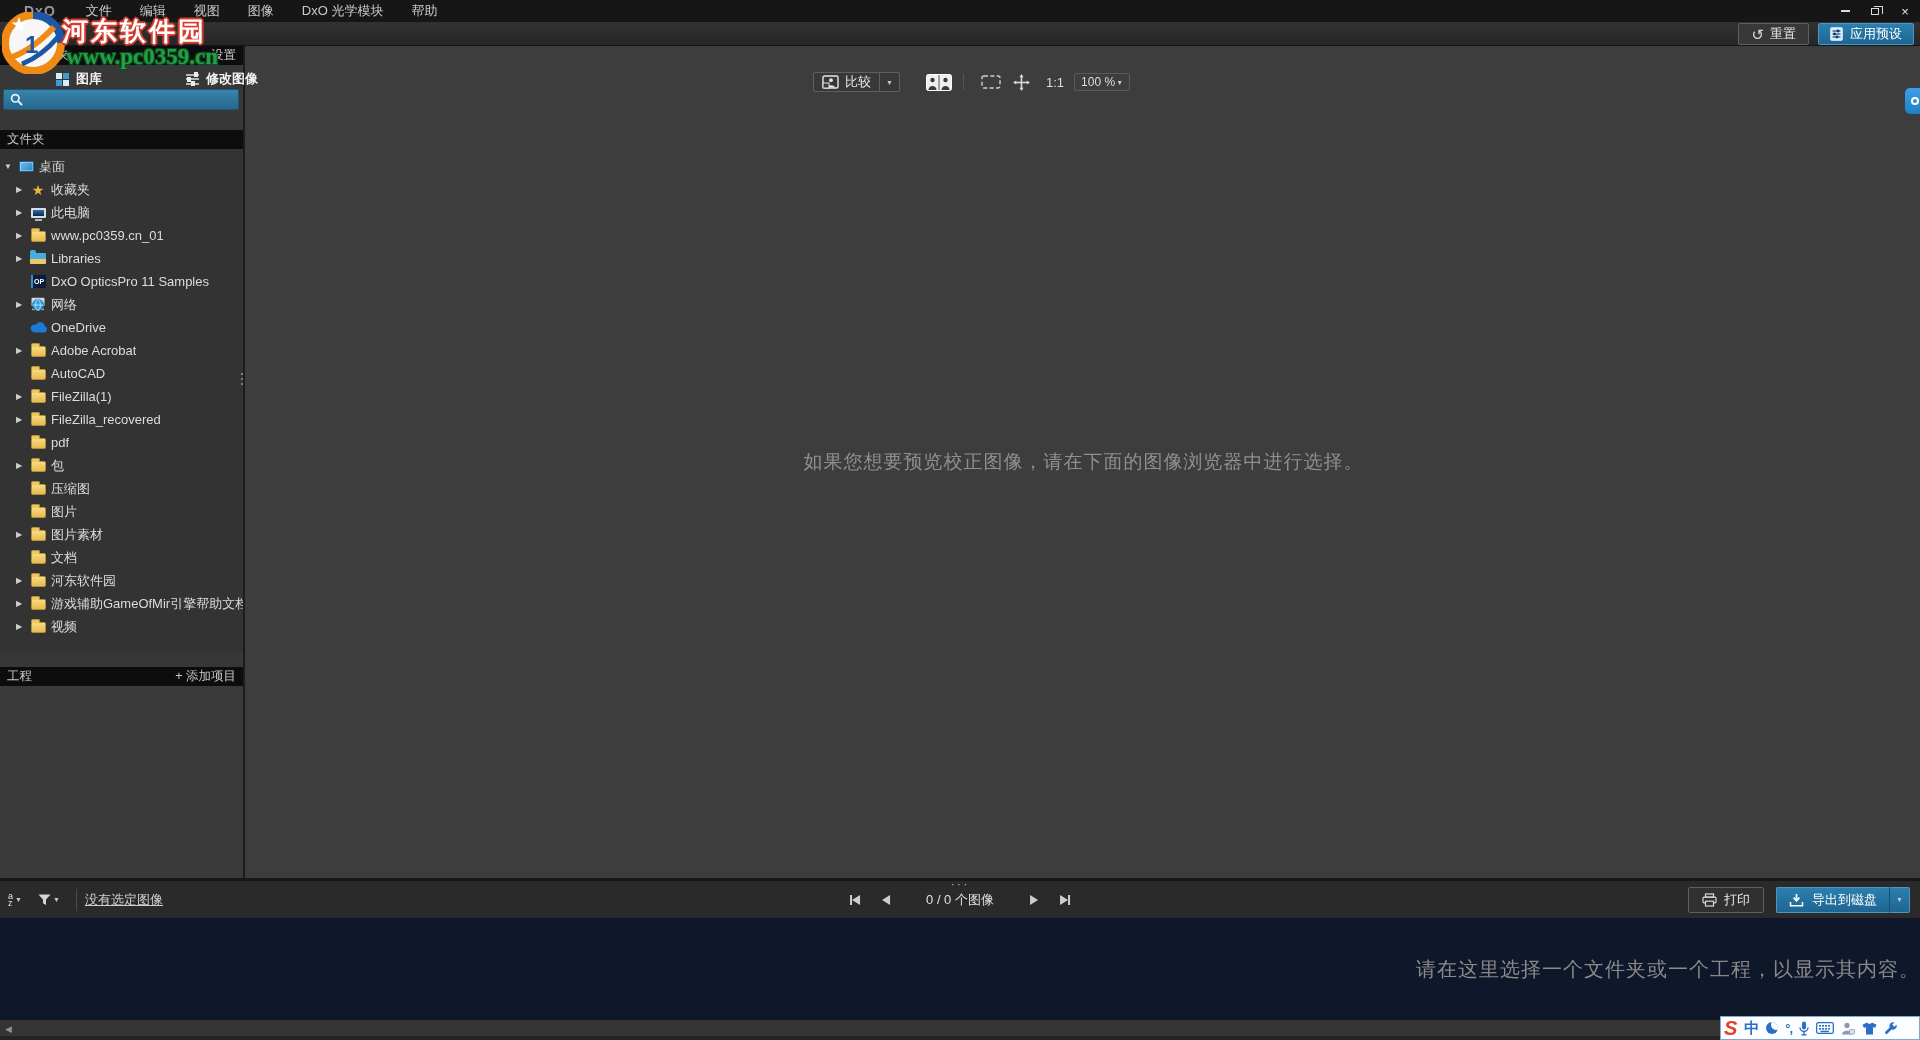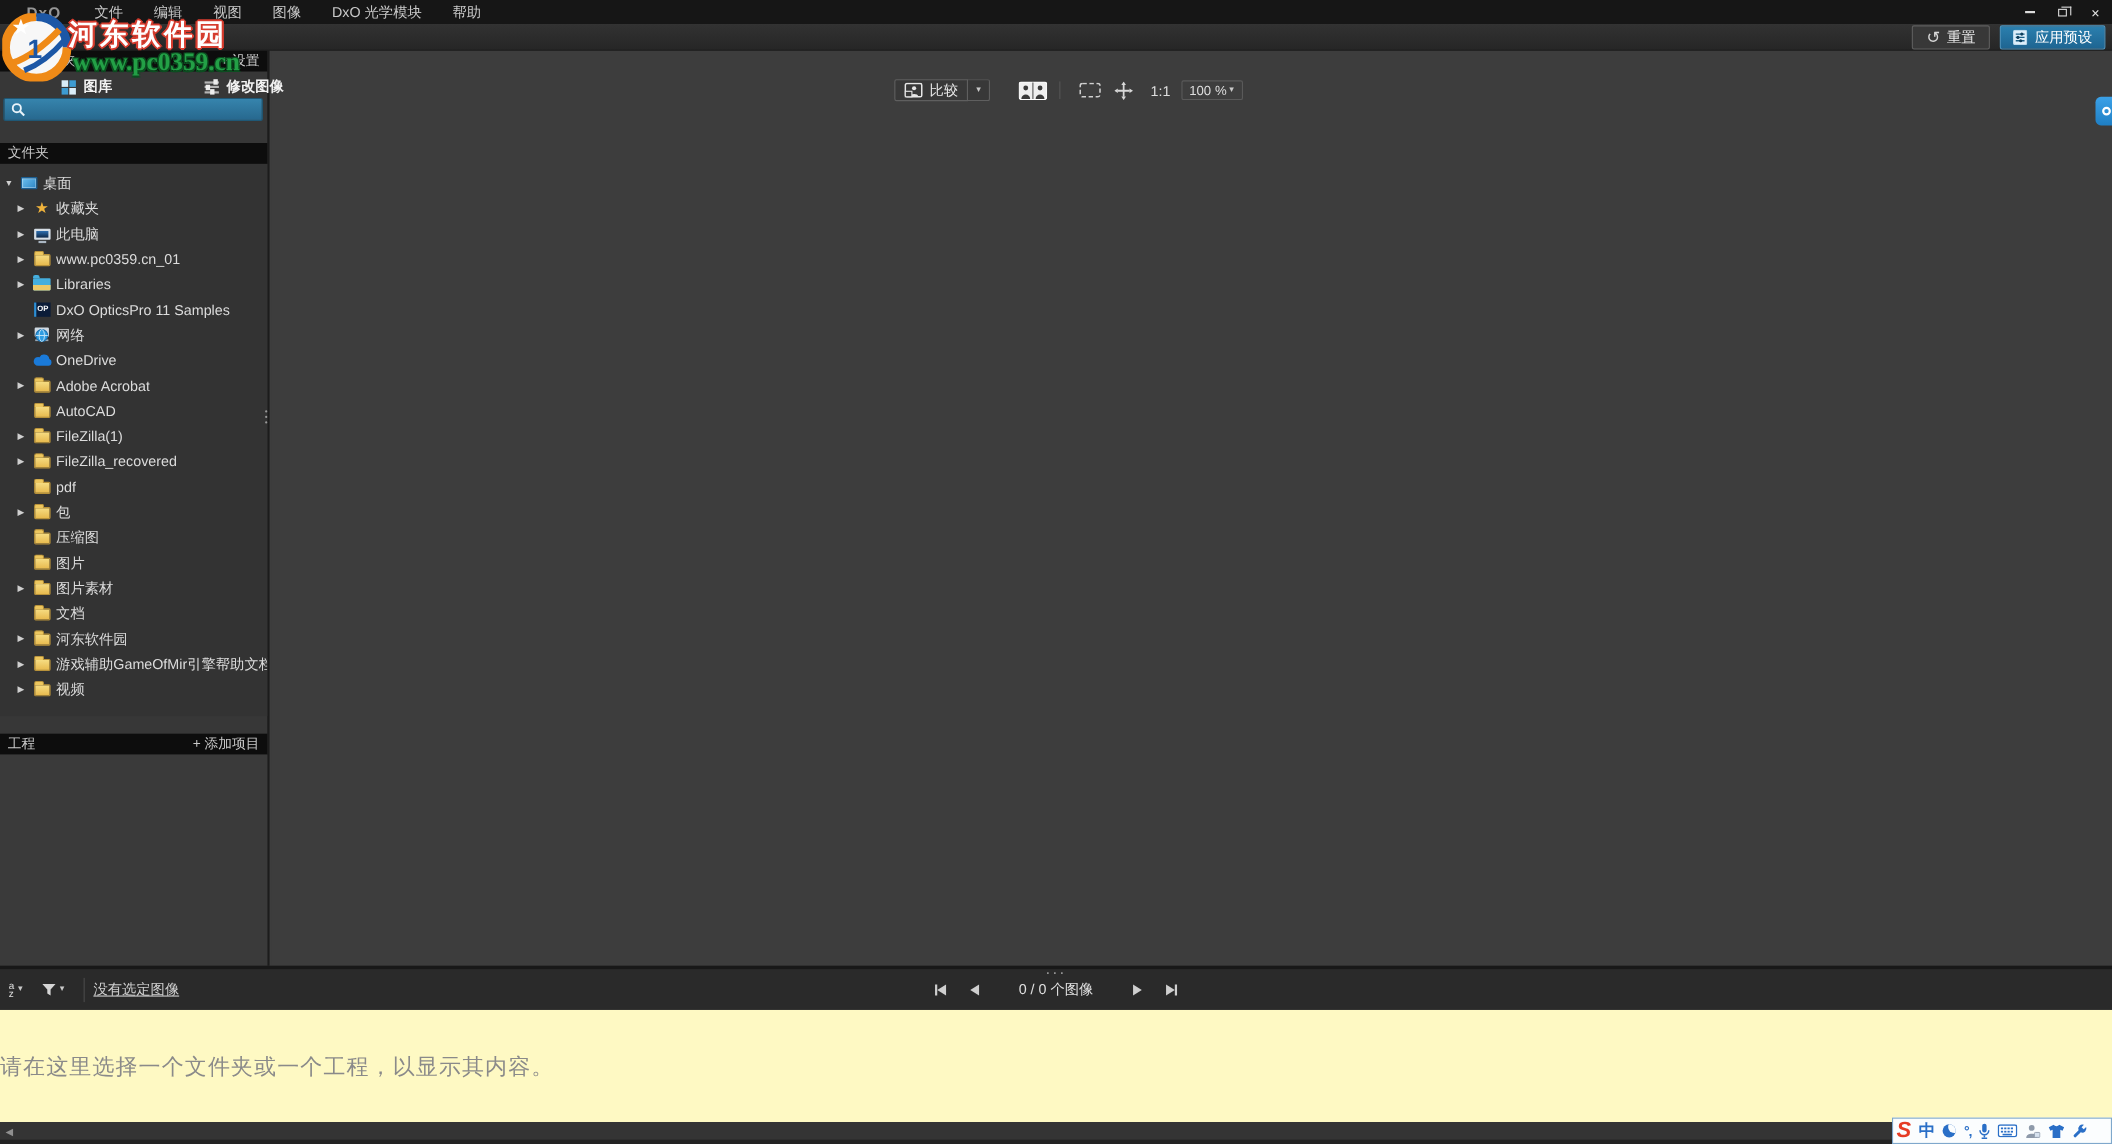--- a/index.html
+++ b/index.html
@@ -118,22 +118,22 @@
   .fs-counter { font-size:13px; color:#e0e0e0; margin:0 14px; }
   .fs-right { position:absolute; right:10px; top:0; height:37px; display:flex; align-items:center; gap:12px; }
   .print-btn { height:26px; padding:0 13px; gap:7px; font-size:13px; background:#303030; border-radius:2px; }
   .export-group { display:flex; height:26px; }
   .export-main { display:flex; align-items:center; gap:8px; padding:0 12px; color:#fff; font-size:13px;
     background:linear-gradient(#2b7fae,#1e6592); border:1px solid #4d96c2; border-right:1px solid #15506f; border-radius:2px 0 0 2px; }
   .export-dd { width:20px; display:flex; align-items:center; justify-content:center;
     background:linear-gradient(#2b7fae,#1e6592); border:1px solid #4d96c2; border-left:none; border-radius:0 2px 2px 0; }
 
   
-  #browser { position:absolute; left:0; top:918px; width:1920px; height:102px; background:#fef9c3;
-    display:flex; align-items:center; justify-content:flex-start; }
+  #browser { position:absolute; left:0; top:918px; width:1920px; height:102px; background:#0f172a;
+    display:flex; align-items:center; justify-content:flex-end; }
   .browser-msg { font-size:20px; color:#8a8a8a; letter-spacing:1px; }
 
   
   #status-strip { position:absolute; left:0; top:1020px; width:1920px; height:20px;
     background:#343434; border-bottom:4px solid #232323; }
   .collapse-arrow { position:absolute; left:5px; top:4px; font-size:9px; color:#8f8f8f; }
 
   
   #ime-bar { position:absolute; right:0; top:1016px; width:200px; height:24px; z-index:70;
     background:#fbfdfe; border:1px solid #7fa8cc; display:flex; align-items:center; gap:7px; padding:0 7px; }
@@ -448,20 +448,21 @@
   </div>
   <div class="projects-body"></div>
   <div class="splitter-grip">
       <i></i>
       <i></i>
       <i></i>
     </div>
 </div>
 
 <div id="preview">
+  <div class="preview-msg">如果您想要预览校正图像，请在下面的图像浏览器中进行选择。</div>
   <div class="help-tab">
     <span class="help-ring"></span>
   </div>
 </div>
 
 <div id="film-toolbar">
   <div class="grip">···</div>
   <div class="fs-left">
     <span class="sort-ic">
       <span class="az">
@@ -488,20 +489,43 @@
         <i class="tri-l"></i>
       </span>
     <span class="fs-counter">0 / 0 个图像</span>
     <span class="nav-btn">
         <i class="tri-r"></i>
       </span>
     <span class="nav-btn">
         <i class="tri-r"></i>
         <i class="nav-bar"></i>
       </span>
+  </div>
+  <div class="fs-right">
+    <div class="tb-btn print-btn">
+      <svg width="15" height="14" viewBox="0 0 15 14">
+        <rect x="3.5" y="1" width="8" height="3.2" fill="none" stroke="#d8d8d8" stroke-width="1.2"></rect>
+        <rect x="1" y="4.2" width="13" height="5.6" rx="1" fill="none" stroke="#d8d8d8" stroke-width="1.2"></rect>
+        <rect x="3.5" y="8.2" width="8" height="4.8" fill="#2f2f2f" stroke="#d8d8d8" stroke-width="1.2"></rect>
+      </svg>
+      <span>打印</span>
+    </div>
+    <div class="export-group">
+      <div class="export-main">
+        <svg width="15" height="14" viewBox="0 0 15 14">
+          <path d="M7.5 1 V7.2" stroke="#fff" stroke-width="1.7" fill="none"></path>
+          <path d="M4.6 4.6 L7.5 7.8 L10.4 4.6" stroke="#fff" stroke-width="1.7" fill="none"></path>
+          <path d="M1.5 9 V12.7 H13.5 V9" stroke="#fff" stroke-width="1.5" fill="none"></path>
+        </svg>
+        <span>导出到磁盘</span>
+      </div>
+      <div class="export-dd">
+        <span class="caret">▼</span>
+      </div>
+    </div>
   </div>
 </div>
 
 <div id="browser">
   <div class="browser-msg">请在这里选择一个文件夹或一个工程，以显示其内容。</div>
 </div>
 
 <div id="status-strip">
   <span class="collapse-arrow">◀</span>
 </div>

